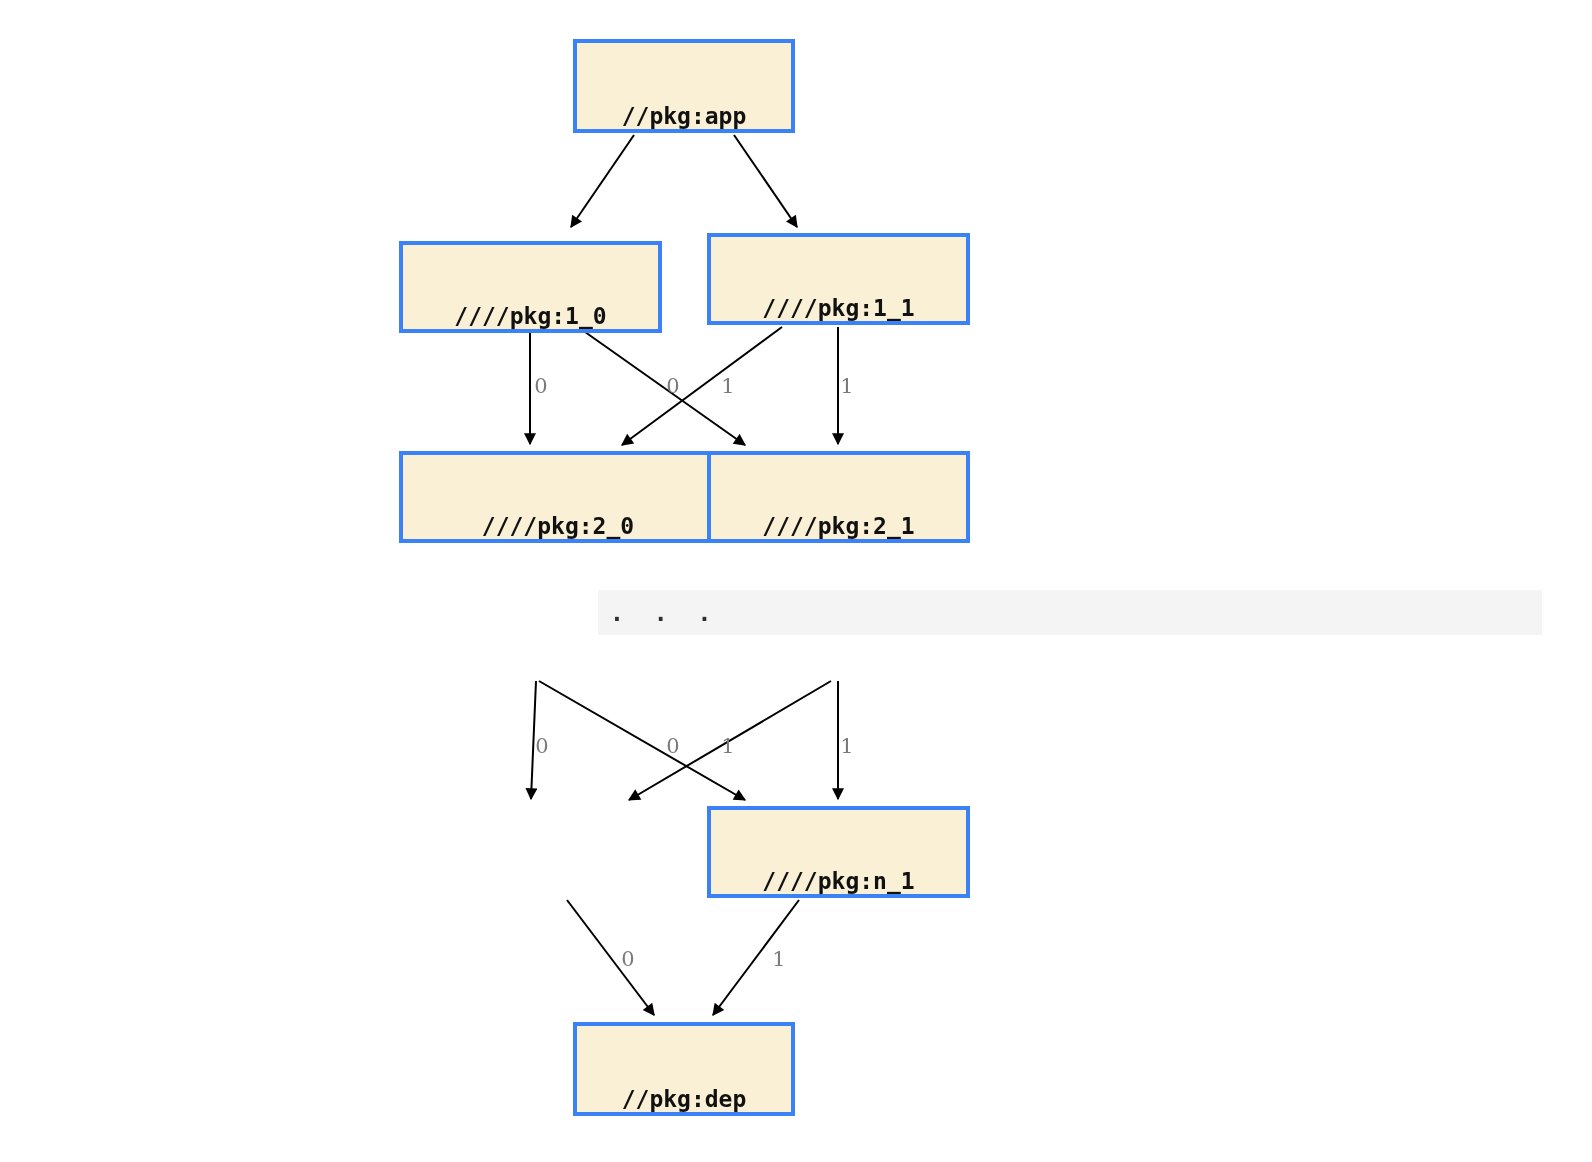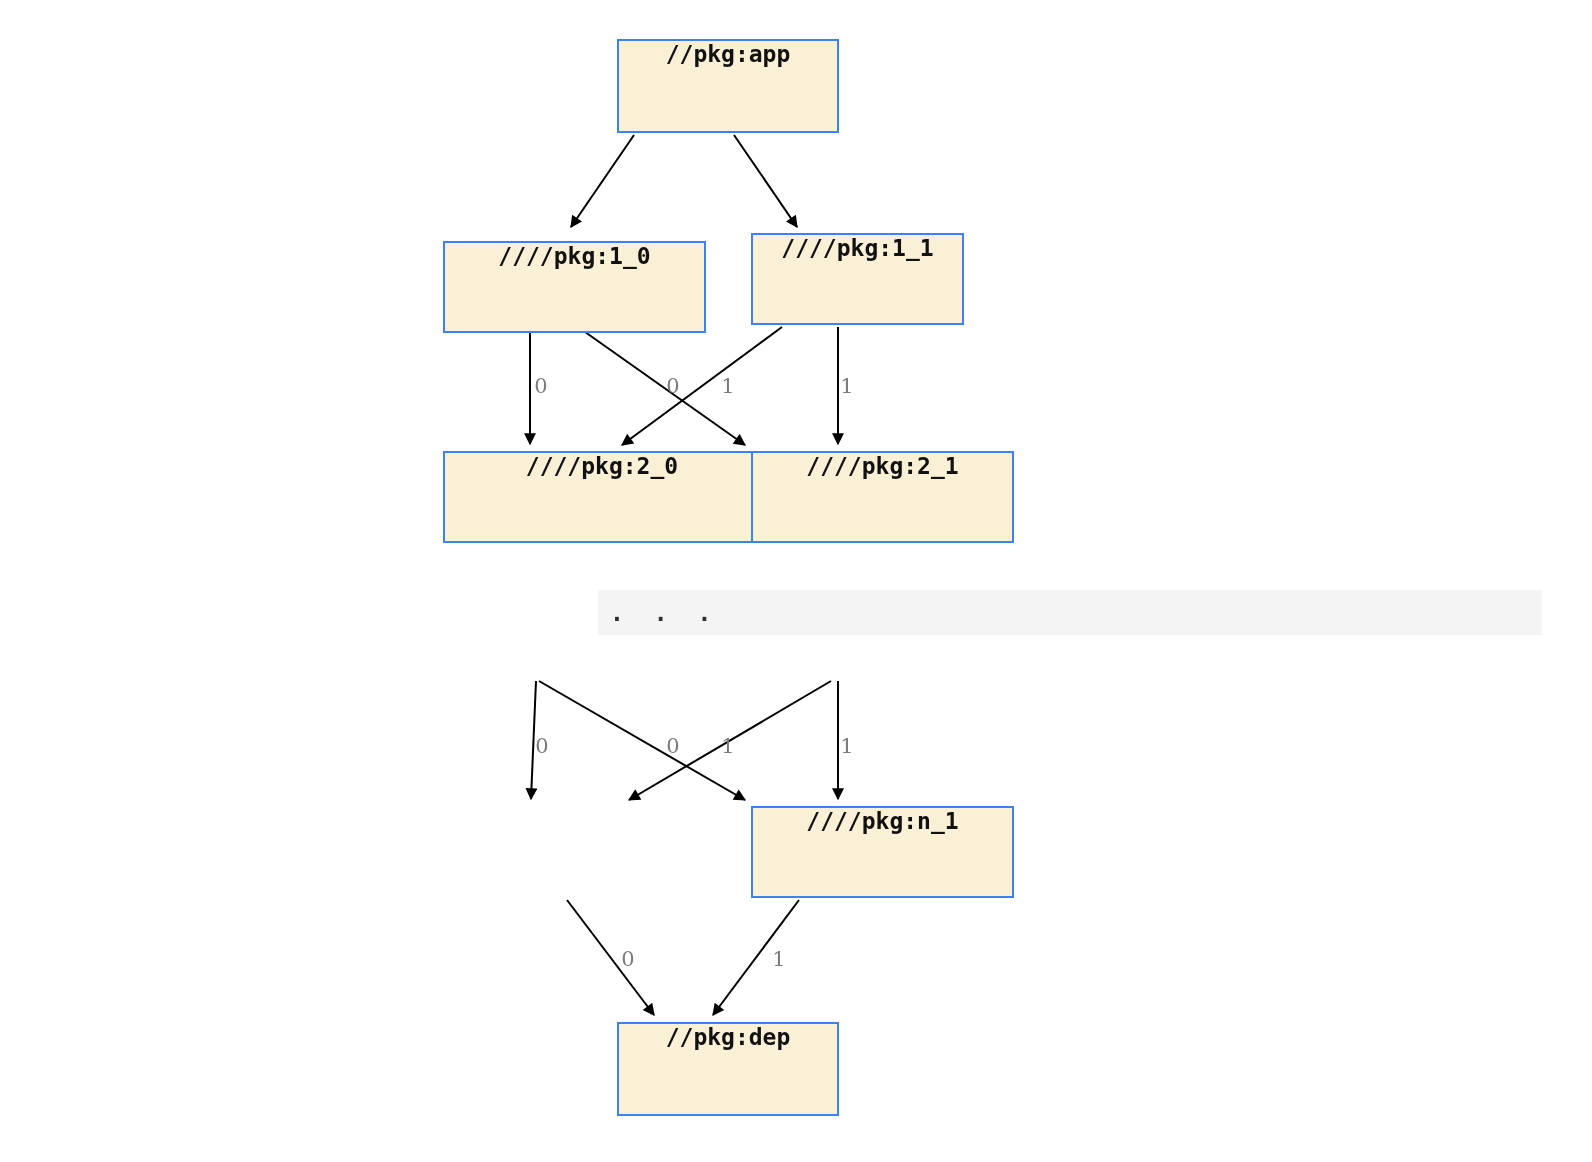--- a/index.html
+++ b/index.html
@@ -22,25 +22,24 @@
   }
   .edge {
     stroke: #000000;
     stroke-width: 2;
     fill: none;
   }
 
   .node {
     position: absolute;
     display: flex;
-    align-items: flex-start;
+    align-items: flex-end;
     justify-content: center;
     background: #faf0d6;
-    border: 2px solid #3b82f6;
-    margin-left: 44px;
+    border: 4px solid #3b82f6;
   }
   .node-label {
     font-family: "DejaVu Sans Mono", monospace;
     font-weight: bold;
     font-size: 23px;
     color: #111111;
     white-space: pre;
   }
 
   .ellipsis-band {
@@ -100,21 +99,21 @@
   </svg>
 
   <div class="node" style="left:573px; top:39px; width:222px; height:94px;">
     <span class="node-label">//pkg:app</span>
   </div>
 
   <div class="node" style="left:399px; top:241px; width:263px; height:92px;">
     <span class="node-label">////pkg:1_0</span>
   </div>
 
-  <div class="node" style="left:707px; top:233px; width:213px; height:92px;">
+  <div class="node" style="left:707px; top:233px; width:263px; height:92px;">
     <span class="node-label">////pkg:1_1</span>
   </div>
 
   <div class="node" style="left:399px; top:451px; width:318px; height:92px;">
     <span class="node-label">////pkg:2_0</span>
   </div>
 
   <div class="node" style="left:707px; top:451px; width:263px; height:92px;">
     <span class="node-label">////pkg:2_1</span>
   </div>

